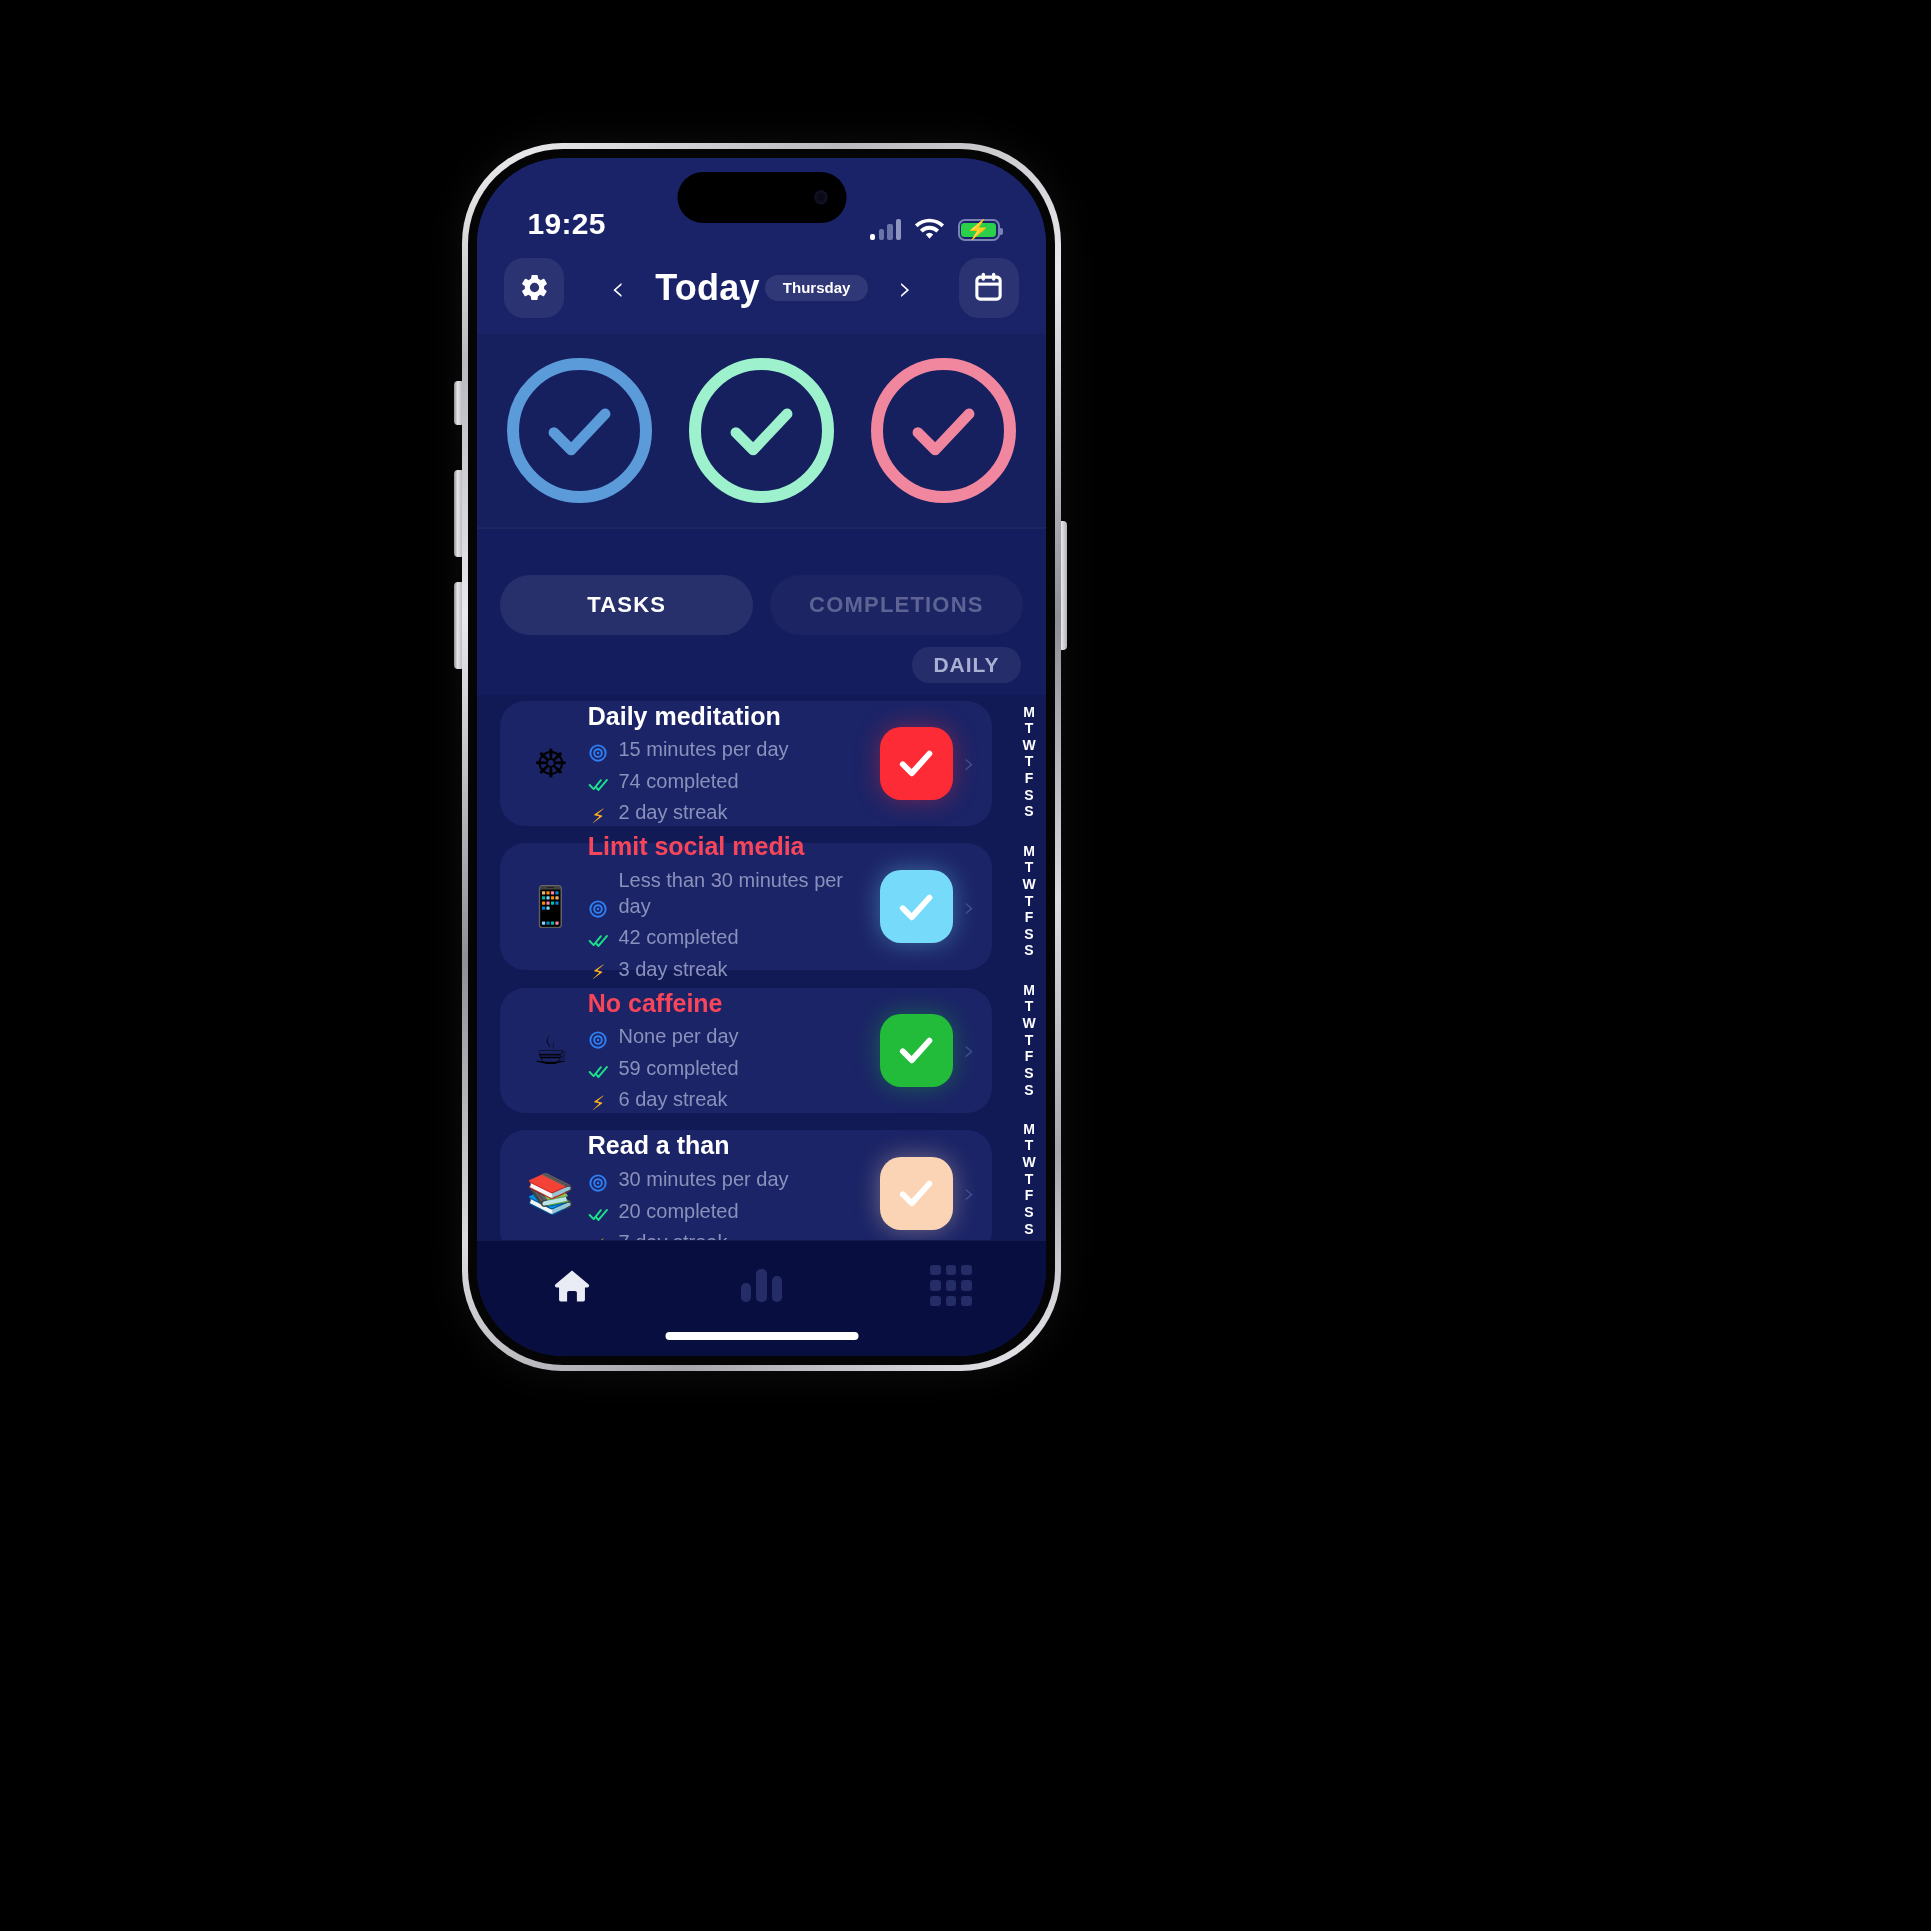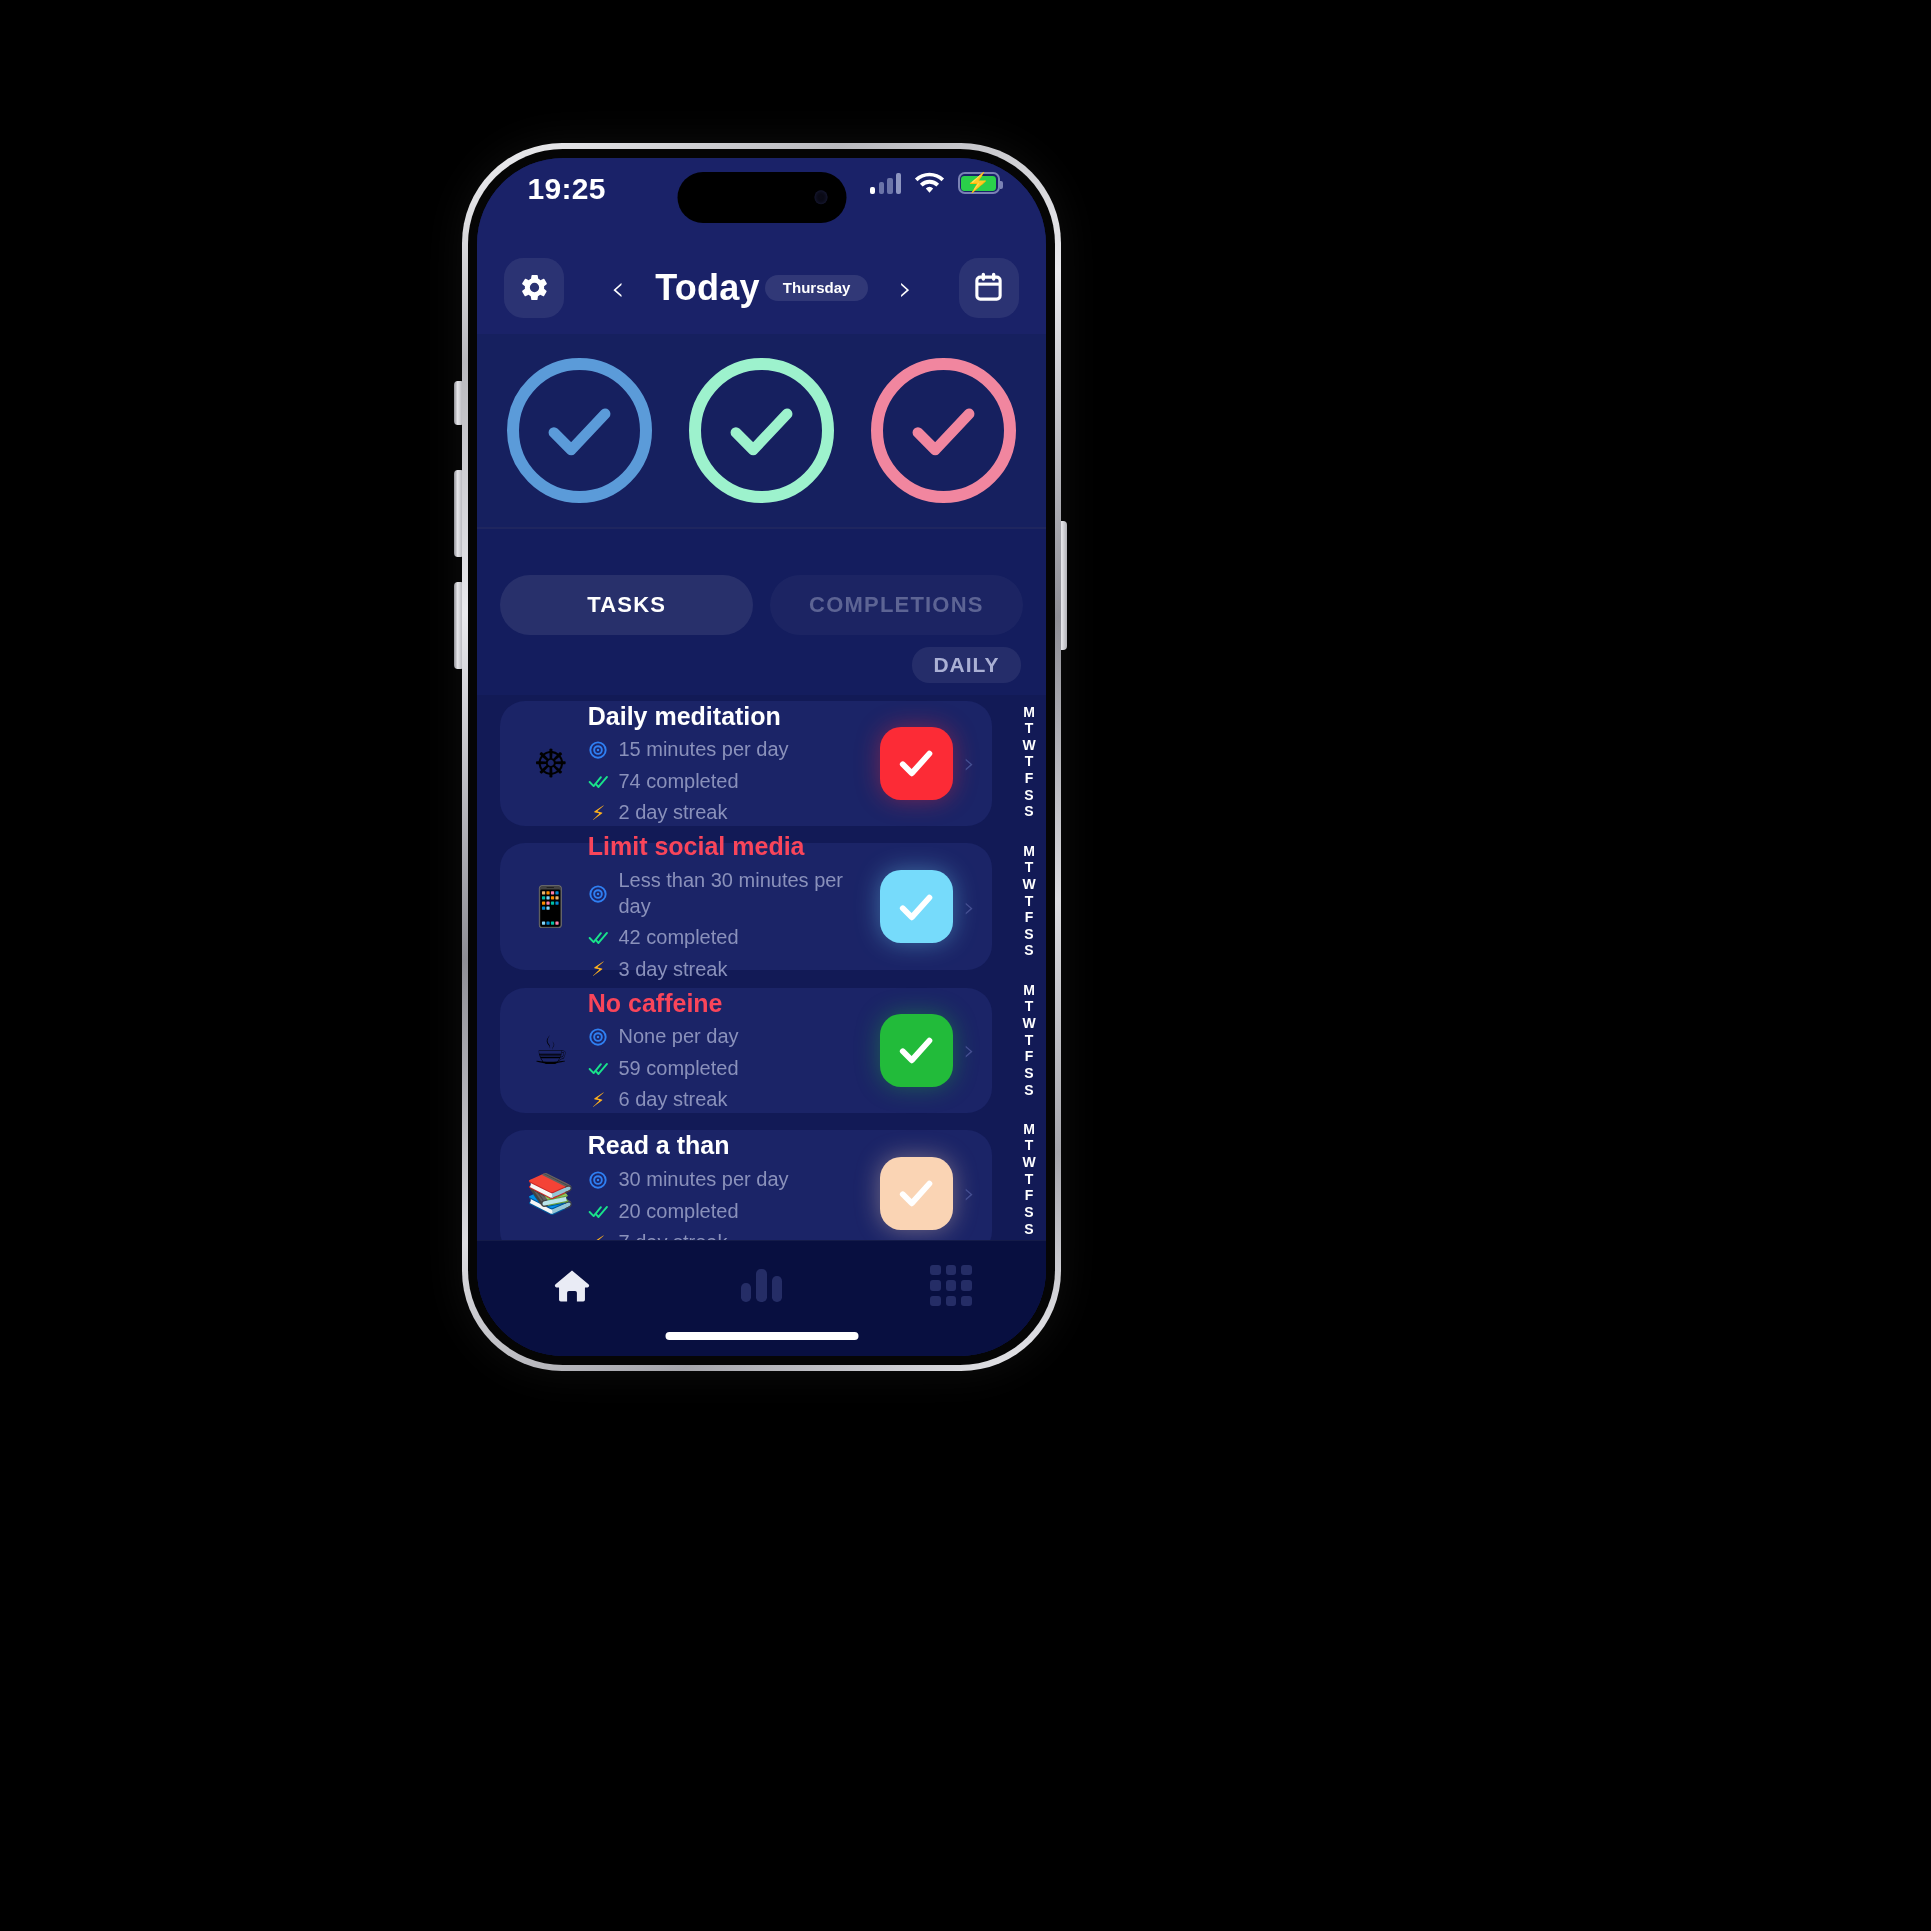--- a/index.html
+++ b/index.html
@@ -29,21 +29,21 @@
   
   .btn-side{position:absolute;background:linear-gradient(90deg,#8d8d93,#e6e6ea 40%,#b0b0b6);border-radius:2.9px;}
   .b-silent{left:454px;top:381px;width:8.7px;height:44px;border-radius:3.9px 1.9px 1.9px 3.9px;}
   .b-up{left:454px;top:470px;width:8.7px;height:87px;border-radius:3.9px 1.9px 1.9px 3.9px;}
   .b-down{left:454px;top:582px;width:8.7px;height:87px;border-radius:3.9px 1.9px 1.9px 3.9px;}
   .b-pow{left:1058px;top:521px;width:8.7px;height:129px;border-radius:1.9px 3.9px 3.9px 1.9px;}
 
   
   .statusbar{
     position:relative;height:83px;flex:0 0 83px;
-    display:flex;align-items:flex-start;justify-content:space-between;
+    display:flex;align-items:flex-end;justify-content:space-between;
     padding:13.5px 46px 0 50px;
     background:#1a2268;
   }
   .sb-time{color:#fff;font-size:30px;font-weight:600;letter-spacing:0.3px;}
   .sb-right{display:flex;align-items:center;gap:12.6px;}
   .signal{display:flex;align-items:flex-end;gap:3.4px;height:21px;}
   .signal i{display:block;width:5.3px;background:#fff;border-radius:1.9px;}
   .signal i:nth-child(1){height:6.8px;background:#fff;}
   .signal i:nth-child(2){height:11.6px;background:#6b74a8;}
   .signal i:nth-child(3){height:16.4px;background:#6b74a8;}
@@ -121,21 +121,21 @@
   .card{
     position:relative;background:#1b2467;border-radius:25px;height:127px;
     display:flex;align-items:center;padding:0 9.7px 0 17.4px;
   }
   .card-emoji{width:66px;flex:0 0 66px;text-align:center;font-size:39px;line-height:1;
     font-family:"DejaVu Sans",sans-serif;}
   .card-body{flex:1;display:flex;flex-direction:column;gap:6px;padding-left:3.9px;}
   .card-title{font-size:25px;font-weight:700;line-height:1.22;}
   .card-title.good{color:#ffffff;}
   .card-title.bad{color:#f9455a;}
-  .meta{display:flex;align-items:center;gap:9.7px;}
+  .meta{display:flex;align-items:flex-end;gap:9.7px;}
   .meta-ico{width:21px;flex:0 0 21px;display:flex;align-items:center;justify-content:center;font-size:17.4px;line-height:1;font-family:"DejaVu Sans",sans-serif;}
   .meta-txt{color:#8a91bb;font-size:20px;font-weight:500;line-height:1.28;}
   .check-box{
     width:73px;height:73px;border-radius:21px;display:flex;align-items:center;justify-content:center;
     margin-right:3.9px;
   }
   .check-box svg{width:44px;height:44px;}
   .card-chev{color:#454f91;font-size:29px;font-weight:300;width:25px;text-align:center;
     font-family:"DejaVu Sans",sans-serif;}
 

